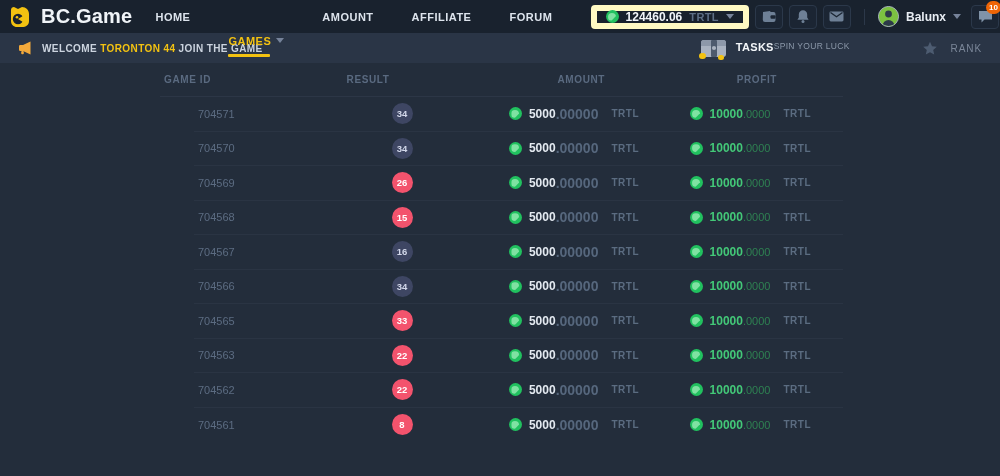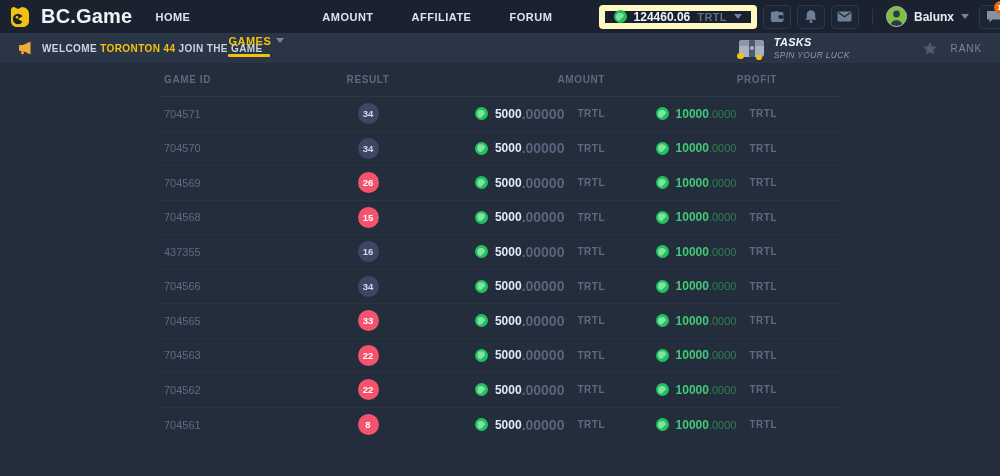--- a/index.html
+++ b/index.html
@@ -8,21 +8,21 @@
     font-family:"Liberation Sans","DejaVu Sans",sans-serif;
     background:#232d3b;
     color:#dfe6ee;
   }
   .page { width:1000px; height:476px; position:relative; overflow:hidden; }
 
   
   .topbar {
     height:33px; background:#19222e;
     display:flex; align-items:center;
-    padding:0 0 0 8px; position:relative;
+    padding:0 8px 0 8px; position:relative;
   }
   .brand { display:flex; align-items:center; gap:9px; }
   .brand-name { font-size:20px; font-weight:800; color:#f0f4f8; letter-spacing:.2px; }
   .nav { display:flex; align-items:center; gap:38px; margin-left:23px; height:100%; }
   .nav-item {
     font-size:11px; font-weight:700; letter-spacing:.5px;
     color:#dde4ed; height:100%; display:flex; align-items:center; gap:5px;
     position:relative; cursor:pointer;
   }
   .nav-item.active { color:var(--accent);margin-top:48px; }
@@ -60,35 +60,35 @@
     font-size:8px; font-weight:700; display:flex; align-items:center; justify-content:center;
   }
 
   
   .announce {
     height:30px; background:#2a3546; display:flex; align-items:center; padding:0 14px 0 18px;
   }
   .announce-text { margin-left:9px; font-size:10px; font-weight:700; letter-spacing:.4px; color:#ccd4df; }
   .announce-text .hl { color:var(--accent); }
   .tasks-group { margin-left:auto; display:flex; align-items:center; gap:8px; cursor:pointer; }
-  .tasks-lines { display:flex; flex-direction:column; line-height:1.25; font-style:italic; }
+  .tasks-lines { display:flex; flex-direction:row; line-height:1.25; }
   .tasks-title { font-size:11px; font-weight:800; color:#f3f6f9; letter-spacing:.3px; }
   .tasks-sub { font-size:8.5px; color:#8b98a9; letter-spacing:.3px; }
   .rank-group { display:flex; align-items:center; gap:13px; margin-left:72px; margin-right:4px; cursor:pointer; }
   .rank-label { font-size:10px; color:#7b8799; letter-spacing:.9px; }
 
   
   .bets-table { margin-left:160px; width:683px; }
   .trow {
     display:grid; grid-template-columns:133px 150px 162px 172px 1fr;
     align-items:center; height:34.5px;
   }
   .thead-row { height:34px; border-bottom:1px solid #2c3646; }
   .th { font-size:10px; font-weight:700; color:#5a6a80; letter-spacing:.6px; }
-  .tbody .trow { border-bottom:1px solid #2a3443; }
+  .tbody .trow { border-bottom:1px solid #2a3443;margin-left:34px; }
   .tbody .trow:last-child { border-bottom:none; }
   .c1 { padding-left:4px; text-align:left; }
   .c2 { display:flex; justify-content:center; }
   .c3, .c4 { display:flex; justify-content:flex-end; align-items:center; }
   .game-id { font-size:11px; color:#5c6c82; }
   .badge {
     width:21px; height:21px; border-radius:50%;
     display:flex; align-items:center; justify-content:center;
     font-size:9.5px; font-weight:700;
   }
@@ -312,21 +312,21 @@
     <span class="c4">
       <span class="coin"></span>
       <span class="pft-int">10000</span>
       <span class="pft-dec">.0000</span>
       <span class="cur">TRTL</span>
     </span>
     <span></span>
   </div>
 
   <div class="trow">
-    <span class="game-id c1">437355</span>
+    <span class="game-id c1">704567</span>
     <span class="c2">
       <span class="badge badge-navy">16</span>
     </span>
     <span class="c3">
       <span class="coin"></span>
       <span class="amt-int">5000</span>
       <span class="amt-dec">.00000</span>
       <span class="cur">TRTL</span>
     </span>
     <span class="c4">

